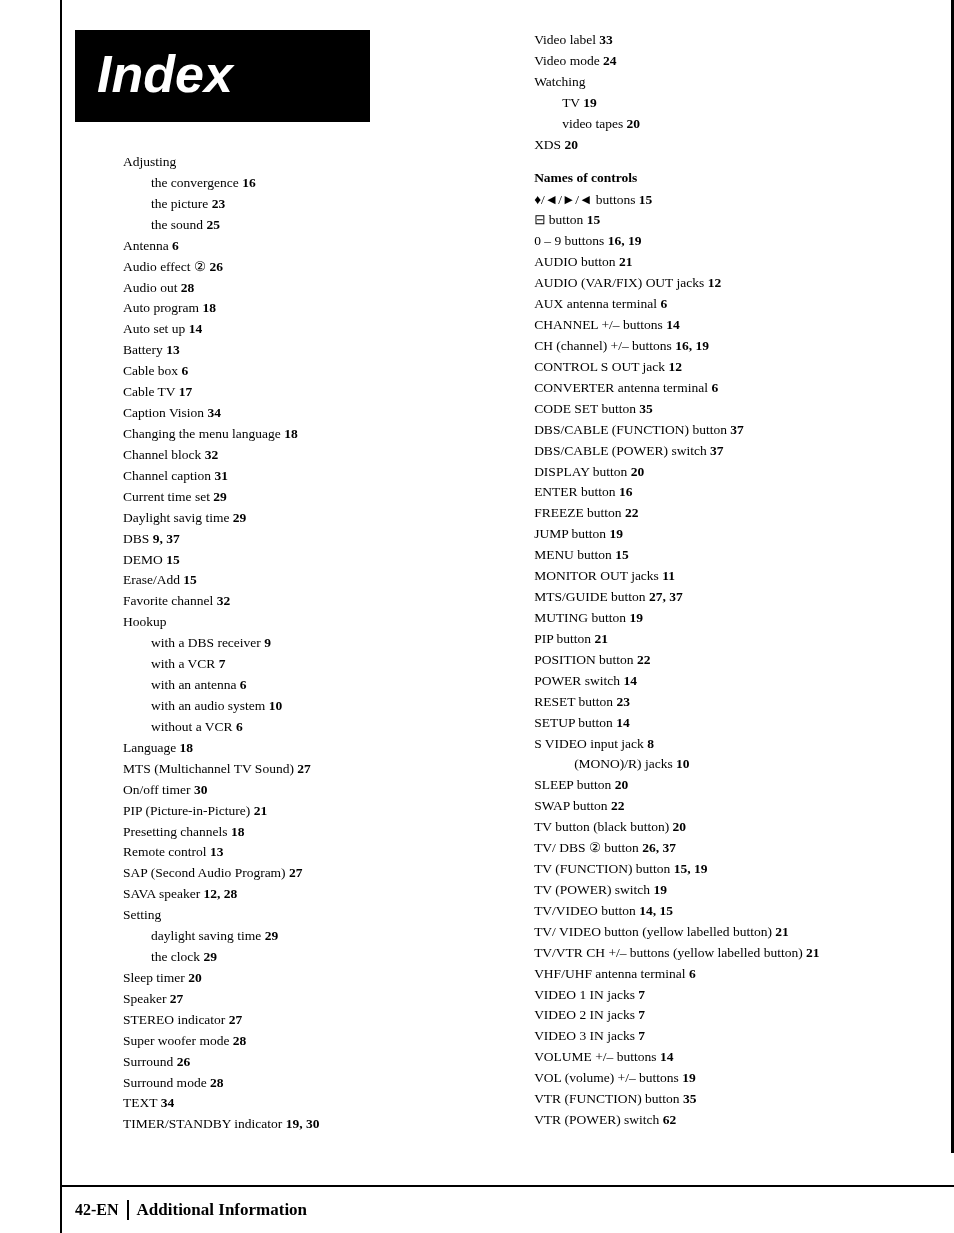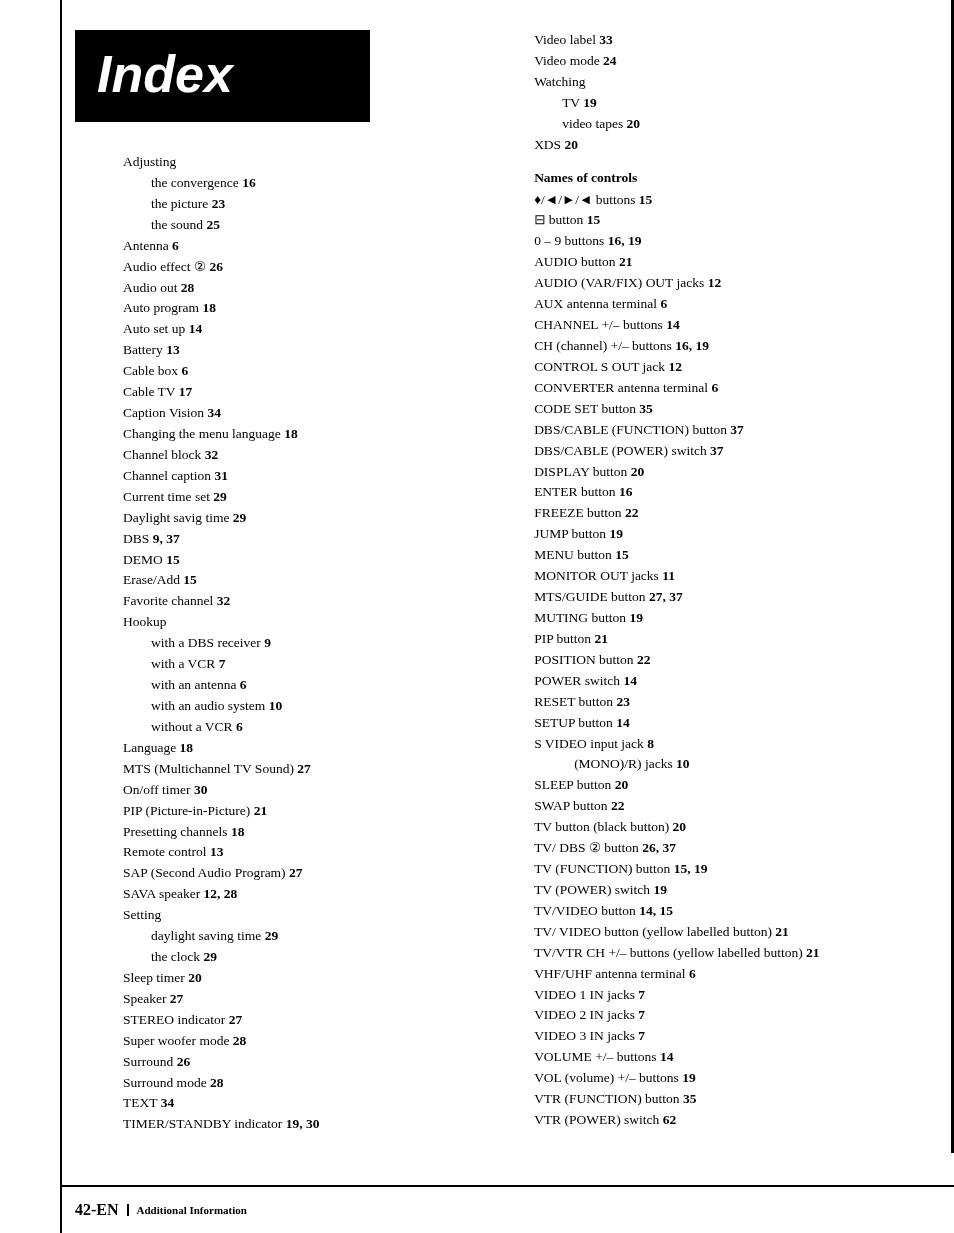--- a/index.html
+++ b/index.html
@@ -101,21 +101,21 @@
       align-items: center;
       padding-left: 15px;
     }
 
     .page-num {
       font-size: 16px;
       font-weight: bold;
     }
 
     .bottom-label {
-      font-size: 11px;
+      font-size: 17px;
       margin-left: 8px;
       padding-left: 8px;
       border-left: 2px solid #000;
       font-weight: bold;
     }
 
     .section-header {
       font-weight: bold;
       margin-top: 14px;
       margin-bottom: 4px;

